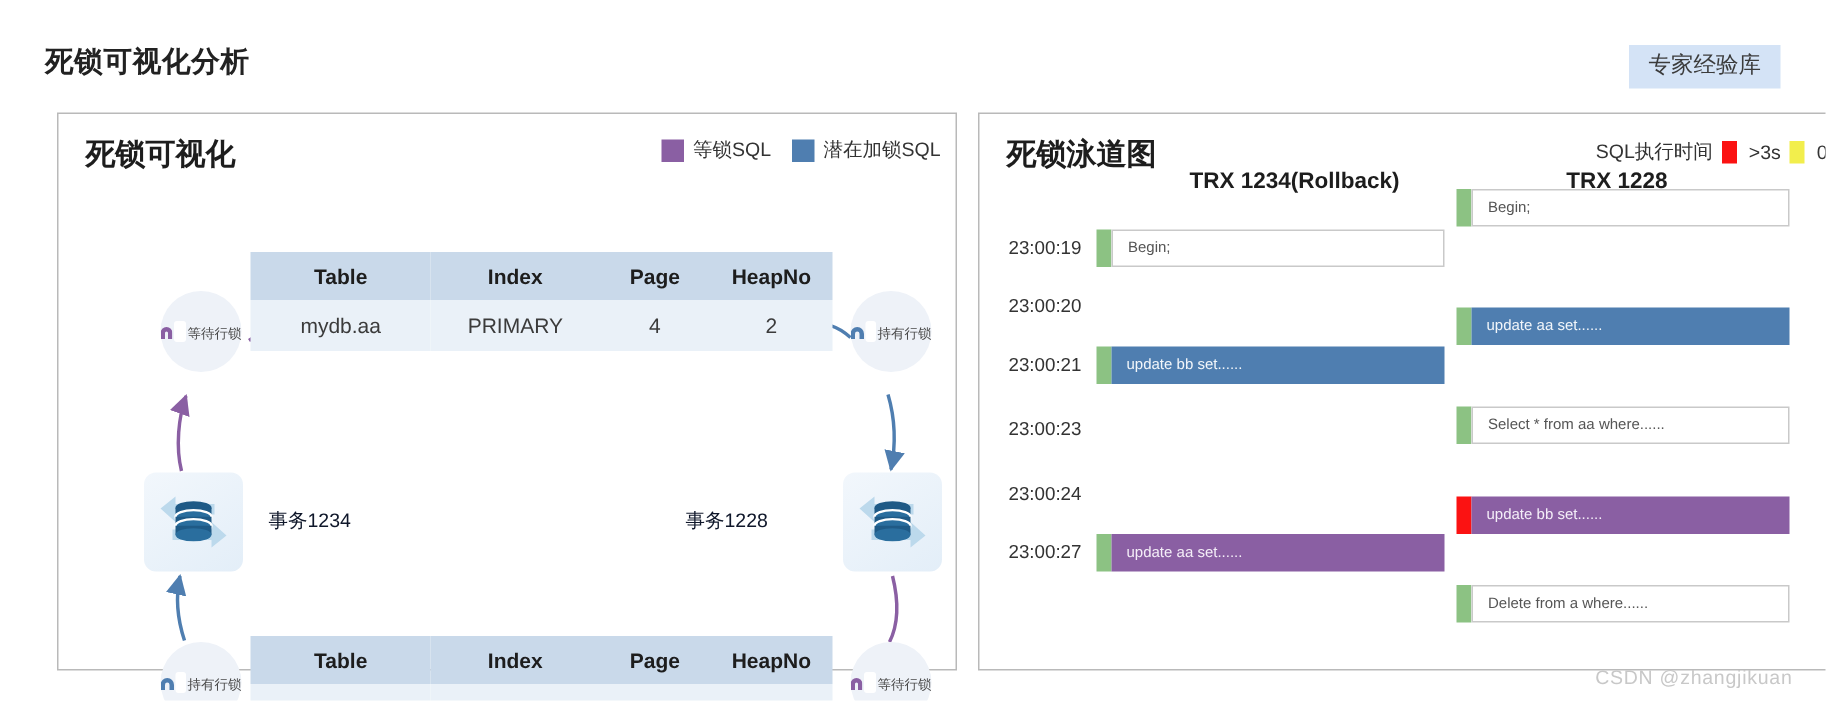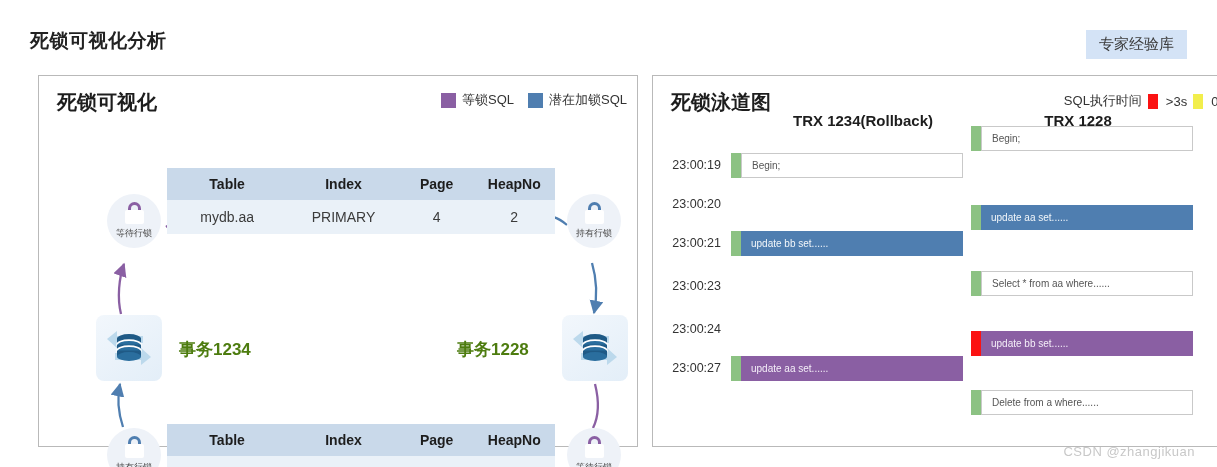--- a/index.html
+++ b/index.html
@@ -61,21 +61,21 @@
   #right-legend .lg{display:flex;align-items:center;gap:8px;}
   .sw-s{width:10px;height:15px;display:inline-block;}
 
   
   #dl-canvas{position:absolute;left:0;top:36px;width:598px;height:334px;}
   #dl-svg{position:absolute;left:0;top:0;}
 
   .lock-node{
     position:absolute;width:54px;height:54px;border-radius:50%;
     background:#eef2f8;
-    display:flex;flex-direction:column;align-items:center;justify-content:center;
+    display:flex;align-items:center;justify-content:center;
     gap:1px;
   }
   .lock-cap{
     width:13px;height:8px;border-radius:7px 7px 0 0;
     border:3px solid currentColor;border-bottom:none;
     box-sizing:border-box;margin-bottom:-1px;
   }
   .lock-body{
     width:19px;height:14px;border-radius:2px;background:currentColor;
     display:flex;align-items:center;justify-content:center;
@@ -85,21 +85,21 @@
   .lock-label{font-size:9px;color:#4a4a4a;margin-top:2px;white-space:nowrap;}
   .lock-wait{color:#8a5fa3;}
   .lock-hold{color:#4f7eb0;}
 
   .trx-icon{
     position:absolute;width:66px;height:66px;border-radius:8px;
     background:linear-gradient(145deg,#f2f7fc,#e3eef8);
     display:flex;align-items:center;justify-content:center;
   }
   .trx-label{
-    position:absolute;font-size:17px;font-weight:bold;color:#4d7c0f;
+    position:absolute;font-size:13px;font-weight:normal;color:#0f172a;
     white-space:nowrap;
   }
 
   
   .lk-table{
     position:absolute;width:388px;
     border-collapse:collapse;
     font-size:14px;
   }
   .lk-table th{

